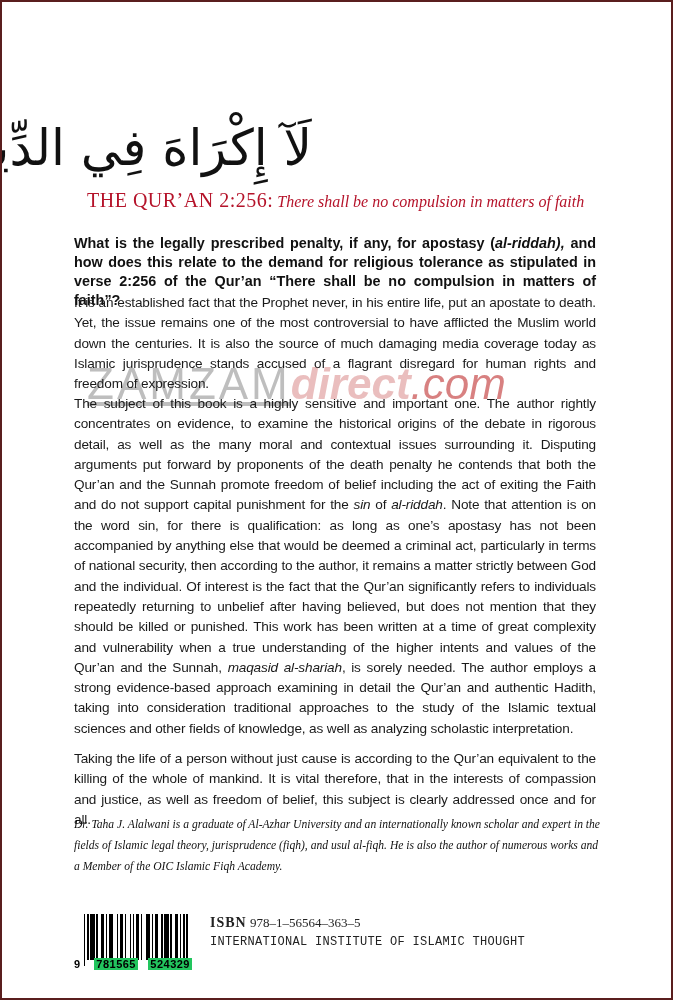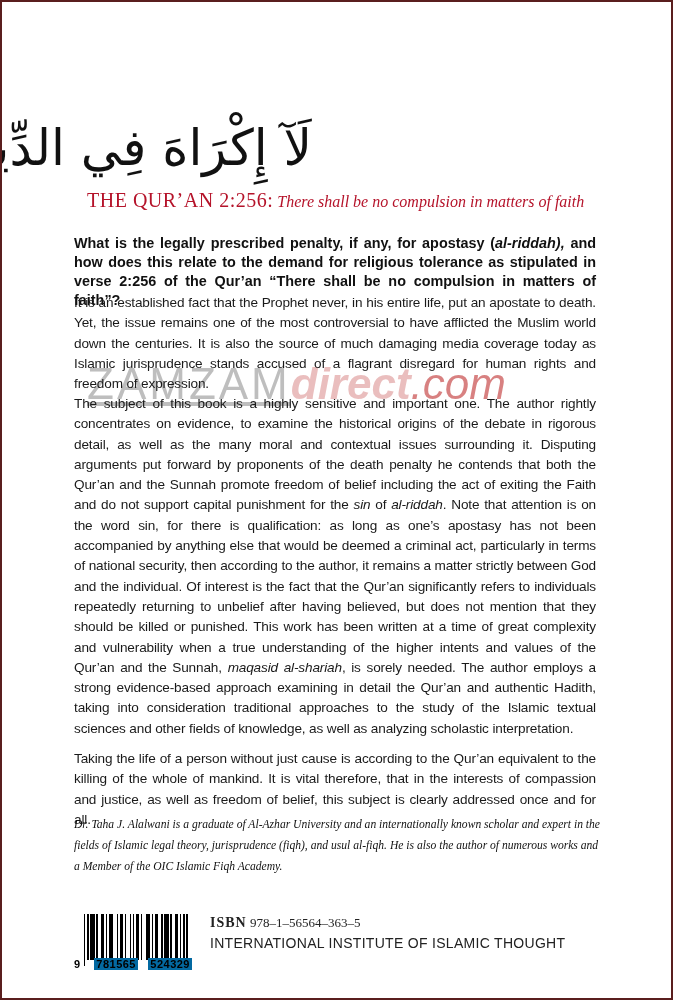--- a/index.html
+++ b/index.html
@@ -48,29 +48,29 @@
   .barcode-wrap { position:absolute; left:82px; top:912px; width:104px; height:58px; }
   .barcode { display:flex; height:46px; align-items:flex-start; margin-left:0; }
   .barcode span { display:block; background:#000; height:46px; }
   .barcode span.long { height:52px; }
   .barcode-digits {
     position:absolute; left:-10px; top:44px; width:118px;
     font-family:"Liberation Sans", sans-serif; font-weight:bold; font-size:11px; color:#000;
     display:flex; justify-content:space-between; background:transparent;
   }
   .barcode-digits .d1 { width:10px; }
-  .barcode-digits .grp { background:#0369a1; padding:0 2px; letter-spacing:0.5px; }
+  .barcode-digits .grp { background:#22c55e; padding:0 2px; letter-spacing:0.5px; }
   .isbn {
     position:absolute; left:208px; top:913px;
     font-family:"Liberation Serif", serif; font-size:13px; color:#222; white-space:nowrap;
   }
   .isbn .lbl { font-size:14px; letter-spacing:1px;font-weight:bold; }
   .publisher {
     position:absolute; left:208px; top:933px;
-    font-family:Liberation Sans, sans-serif; font-size:14px; color:#222; letter-spacing:0.3px;
+    font-family:Liberation Mono, monospace; font-size:12px; color:#222; letter-spacing:0.3px;
     white-space:nowrap;
   }
   i { font-style:italic; }
 </style>
 </head>
 <body>
 
 <div class="page">
 
   <div class="calligraphy">لَآ إِكْرَاهَ فِي الدِّينِ</div>

